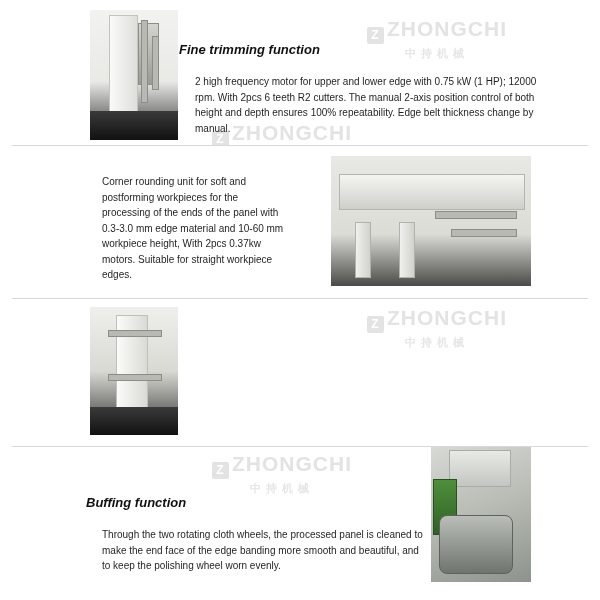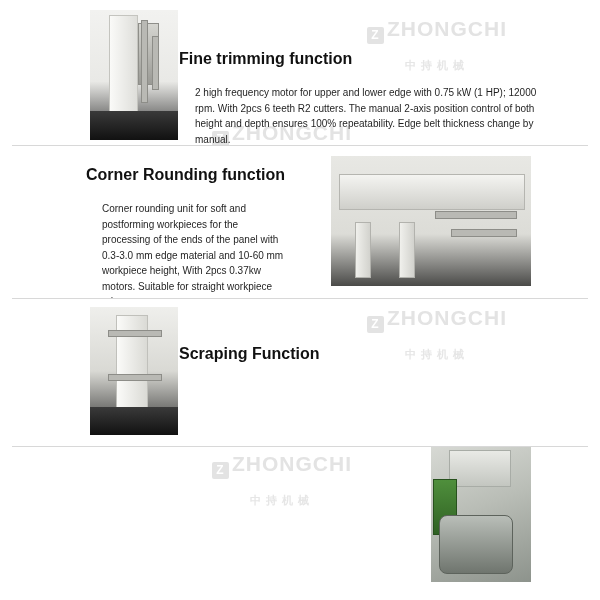--- a/index.html
+++ b/index.html
@@ -40,25 +40,26 @@
     position: absolute;
     background: #c9c9c9;
     overflow: hidden;
   }
 
   .txtblock {
     position: absolute;
     box-sizing: border-box;
   }
   .heading {
-    font-size: 16px;
+    font-size: 13px;
     font-weight: bold;
     color: #111;
-    margin: 7px 0 3px 0;
+    margin: 0 0 3px 0;
     line-height: 1.25;
+    font-style: italic;
   }
   .subheading {
     font-size: 10px;
     font-weight: bold;
     color: #111;
     margin: 0 0 3px 0;
     line-height: 1.25;
   }
   .body {
     font-size: 10px;
@@ -81,21 +82,21 @@
     text-align: center;
   }
   .wm .wm-main {
     font-size: 21px;
     display: block;
   }
   .wm .wm-sub {
     font-size: 11px;
     display: block;
     letter-spacing: 5px;
-    margin-top: 16px;
+    margin-top: 4px;
     color: #e6e6e6;
   }
   .wm-badge {
     display: inline-block;
     width: 17px;
     height: 17px;
     background: #e3e3e3;
     color: #fff;
     border-radius: 2px;
     font-size: 12px;
@@ -231,21 +232,20 @@
       <div class="machine-b">
         <div class="band"></div>
         <div class="leg" style="left:12%;"></div>
         <div class="leg" style="left:34%;"></div>
         <div class="rod" style="left:52%; top:42%; width:40%; height:6px;"></div>
         <div class="rod" style="left:60%; top:56%; width:32%; height:6px;"></div>
       </div>
     </div>
 
     <div class="txtblock" style="left:74px; top:12px; width:215px;">
-      <p class="heading">Corner Rounding function</p>
       <p class="body">Corner rounding unit for soft and postforming workpieces for the processing of the ends of the panel with 0.3-3.0 mm edge material and 10-60 mm workpiece height, With 2pcs 0.37kw motors. Suitable for straight workpiece edges.</p>
     </div>
   </div>
 
   <div class="section sec3">
 
     <div class="photo" style="left:78px; top:8px; width:88px; height:128px;">
       <div class="machine-c">
         <div class="col"></div>
         <div class="rod" style="left:20%; top:18%; width:60%; height:5px;"></div>
@@ -253,34 +253,37 @@
       </div>
       <div class="dark-base"></div>
     </div>
 
     <div class="wm" style="left:355px; top:8px;">
       <span class="wm-main"><span class="wm-badge">Z</span><span>ZHONGCHI</span></span>
       <span class="wm-sub">中持机械</span>
     </div>
 
     <div class="txtblock" style="left:167px; top:38px; width:388px;">
-      <p class="heading">Scraping Function</p>
     </div>
   </div>
 
   <div class="section sec4">
 
     <div class="wm" style="left:200px; top:6px;">
       <span class="wm-main"><span class="wm-badge">Z</span><span>ZHONGCHI</span></span>
       <span class="wm-sub">中持机械</span>
     </div>
 
     <div class="photo" style="right:57px; top:0px; width:100px; height:135px;">
       <div class="machine-d">
         <div class="top"></div>
         <div class="green"></div>
         <div class="motor"></div>
       </div>
     </div>
 
+    <div class="txtblock" style="left:74px; top:48px; width:355px;">
+      <p class="heading">Buffing function</p>
+      <p class="body">Through the two rotating cloth wheels, the processed panel is cleaned to make the end face of the edge banding more smooth and beautiful, and to keep the polishing wheel worn evenly.</p>
+    </div>
   </div>
 
 </div>
 
 </body></html>

